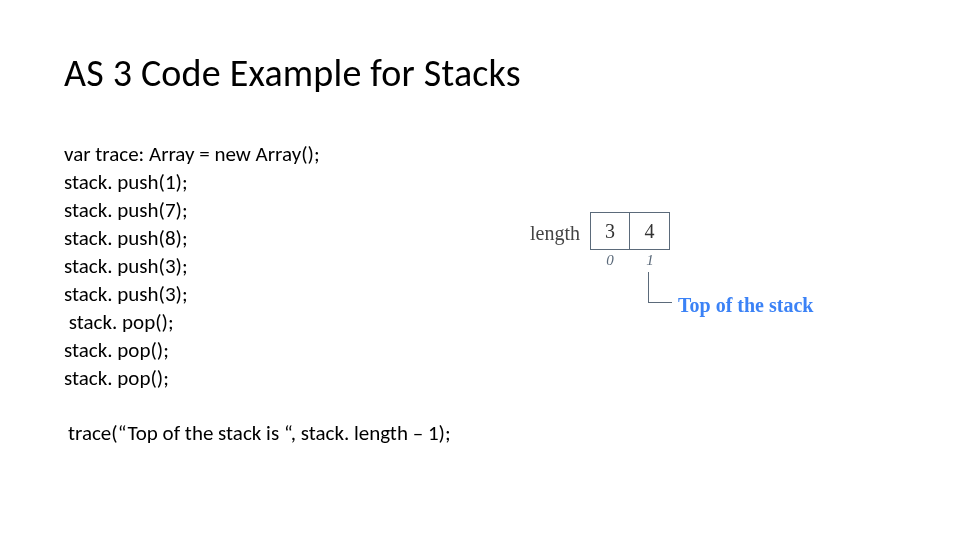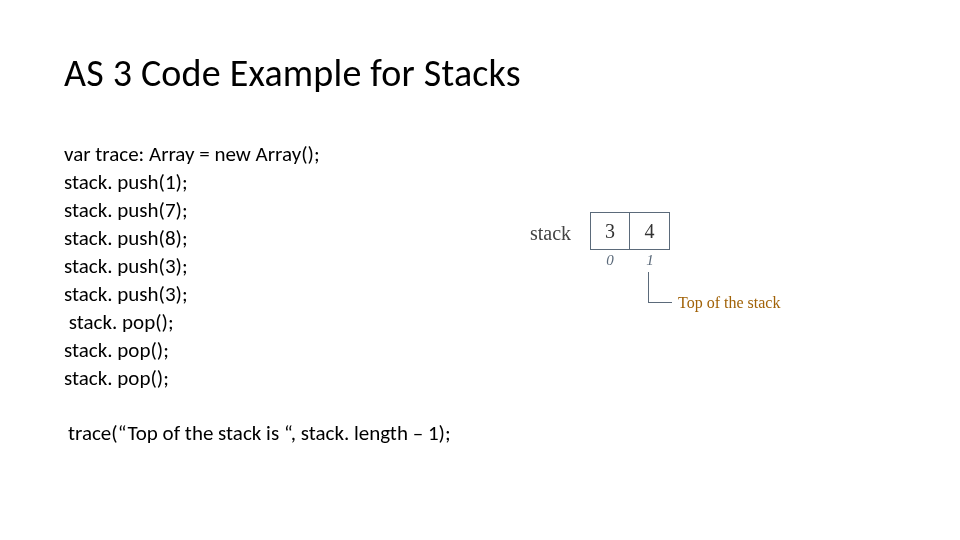--- a/index.html
+++ b/index.html
@@ -106,23 +106,24 @@
     left: 0;
     top: 30px;
     width: 24px;
     height: 0;
     border-top: 1.5px solid #5b6a7a;
   }
   .caption {
     position: absolute;
     left: 148px;
     top: 84px;
-    font-size: 16px;
-    color: #a16207;
+    font-size: 20px;
+    color: #3b82f6;
     white-space: nowrap;
+    font-weight: bold;
   }
 </style>
 </head>
 <body>
 
 <div class="slide">
 
   <div class="title">AS 3 Code Example for Stacks</div>
 
   <div class="code-block"><span>var trace: Array = new Array();</span>
@@ -131,21 +132,21 @@
 <span>stack. push(8);</span>
 <span>stack. push(3);</span>
 <span>stack. push(3);</span>
 <span> stack. pop();</span>
 <span>stack. pop();</span>
 <span>stack. pop();</span></div>
 
   <div class="trace-line">trace(“Top of the stack is “, stack. length – 1);</div>
 
   <div class="diagram">
-    <div class="d-label">stack</div>
+    <div class="d-label">length</div>
     <div class="cells">
       <div class="cell">3</div>
       <div class="cell">4</div>
     </div>
     <div class="idx idx0">0</div>
     <div class="idx idx1">1</div>
     <div class="connector">
       <div class="conn-v"></div>
       <div class="conn-h"></div>
     </div>

